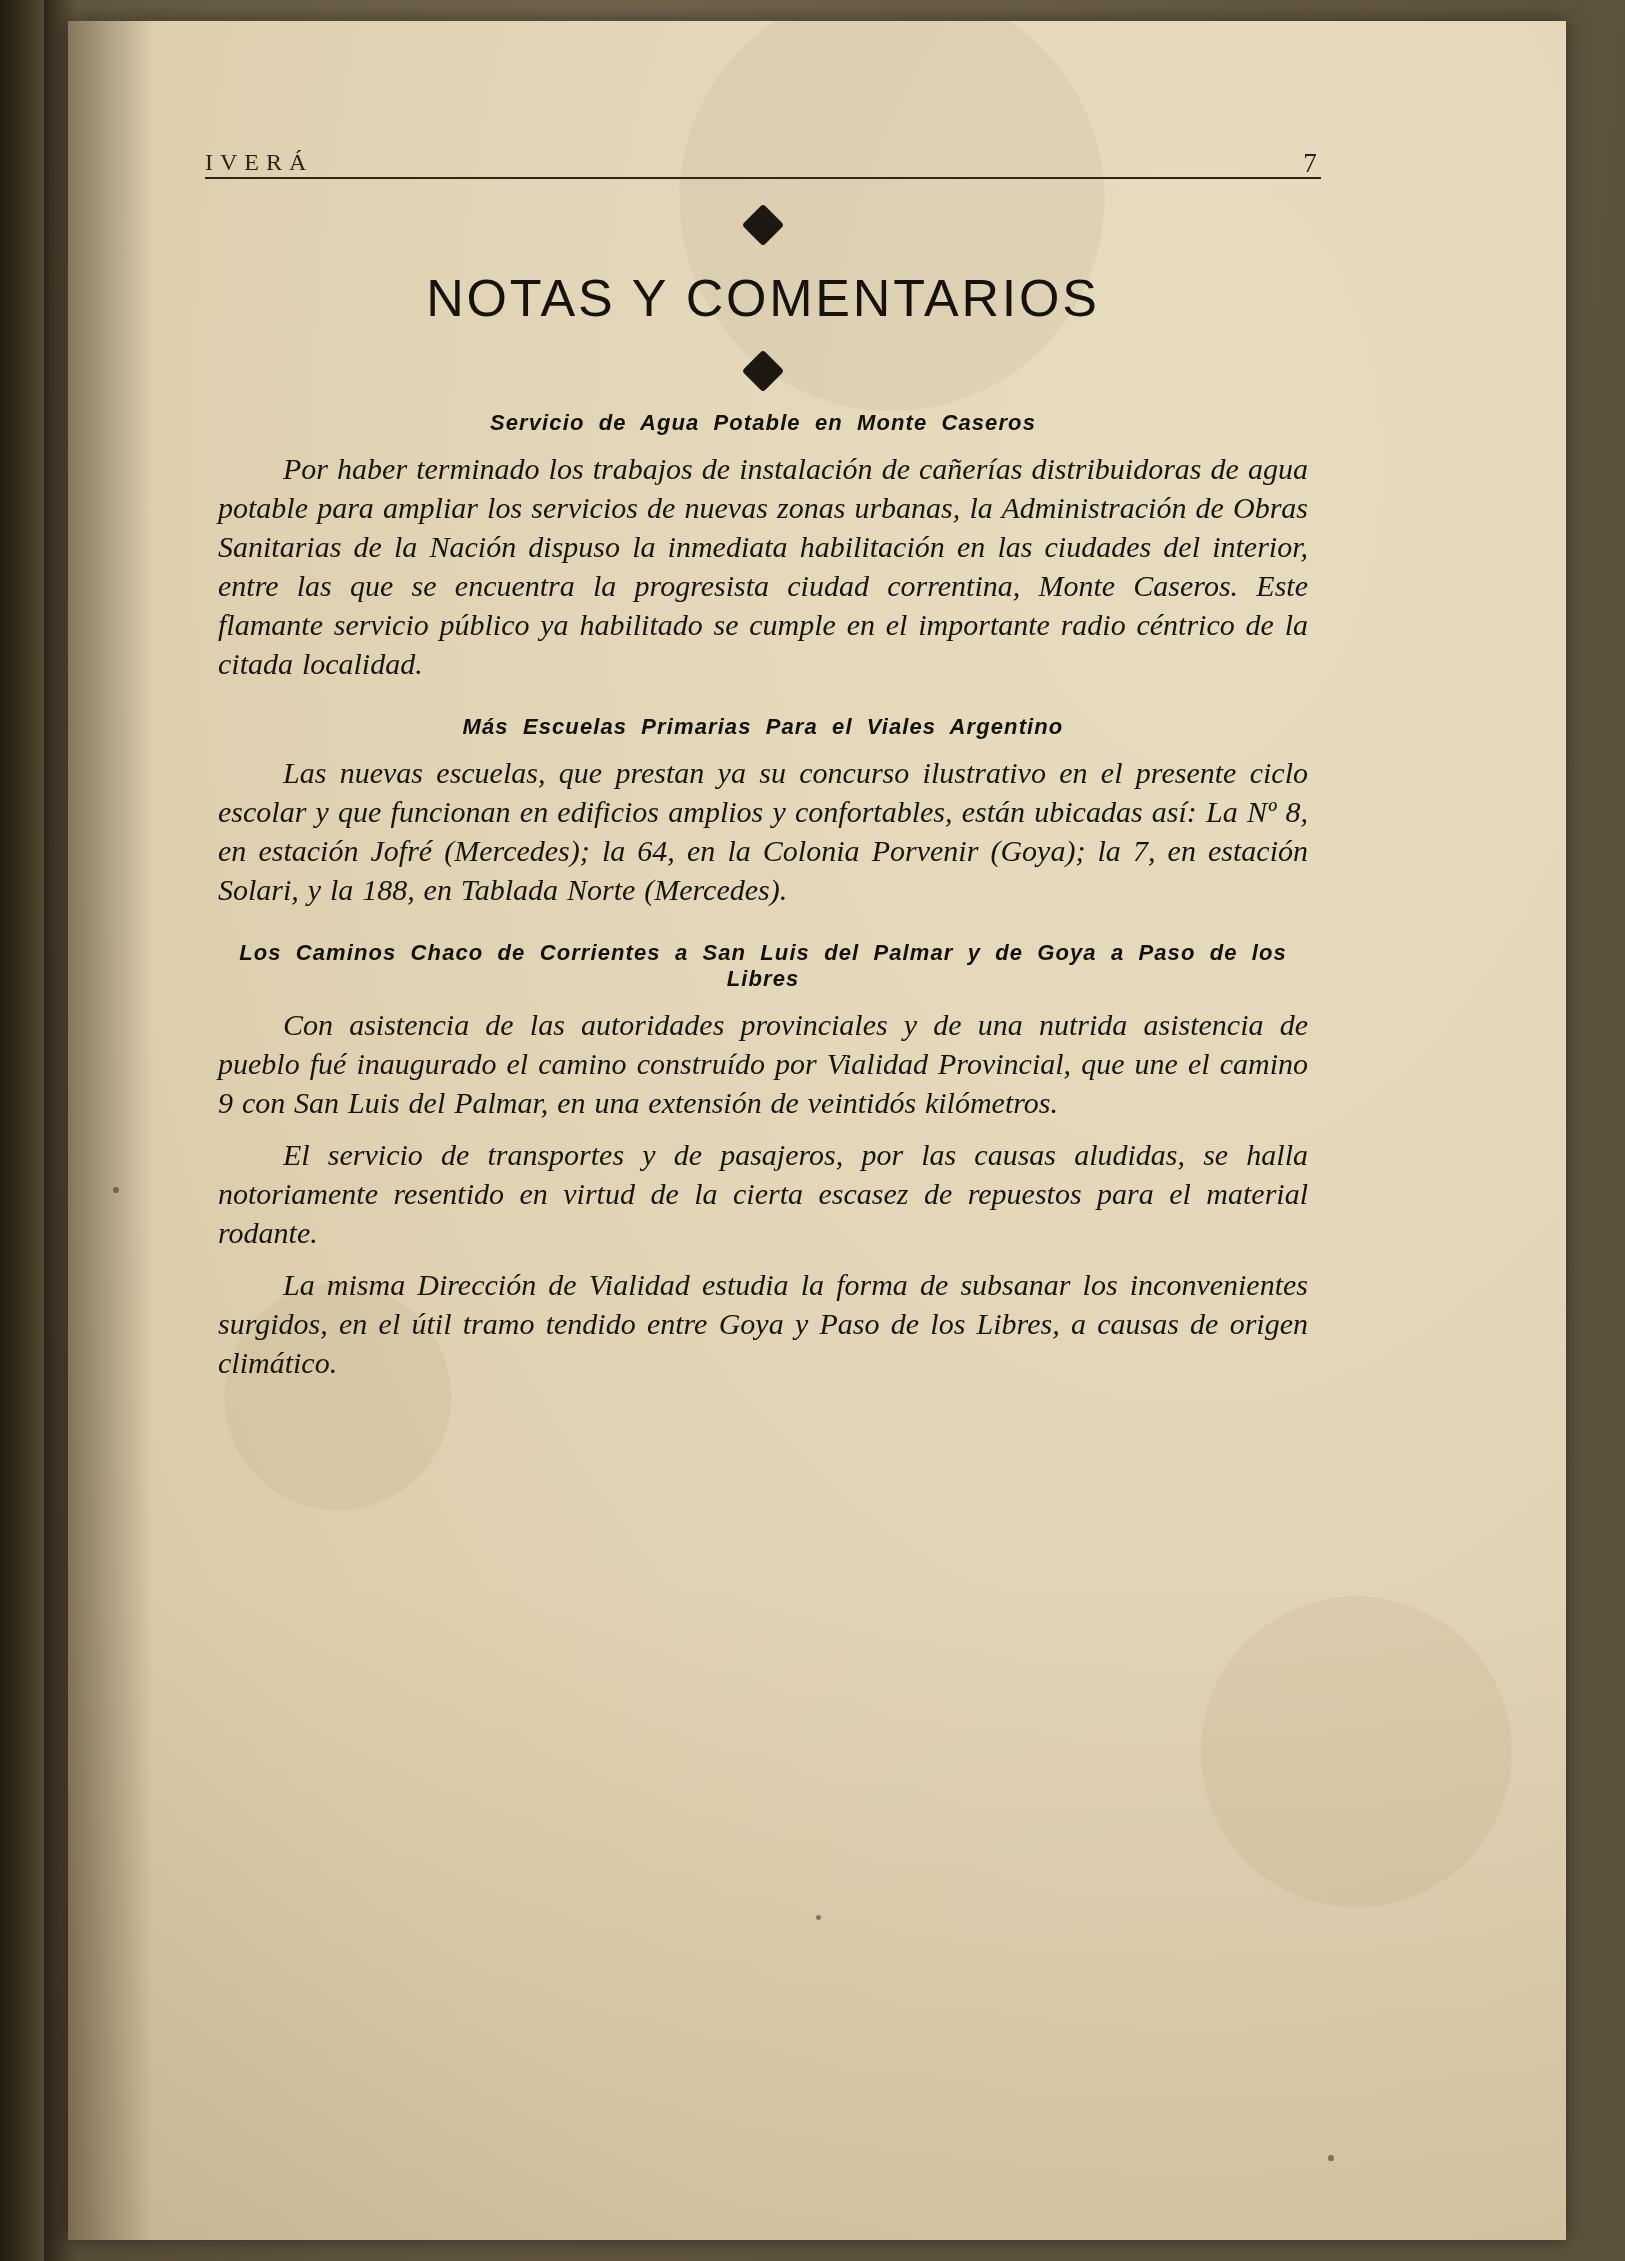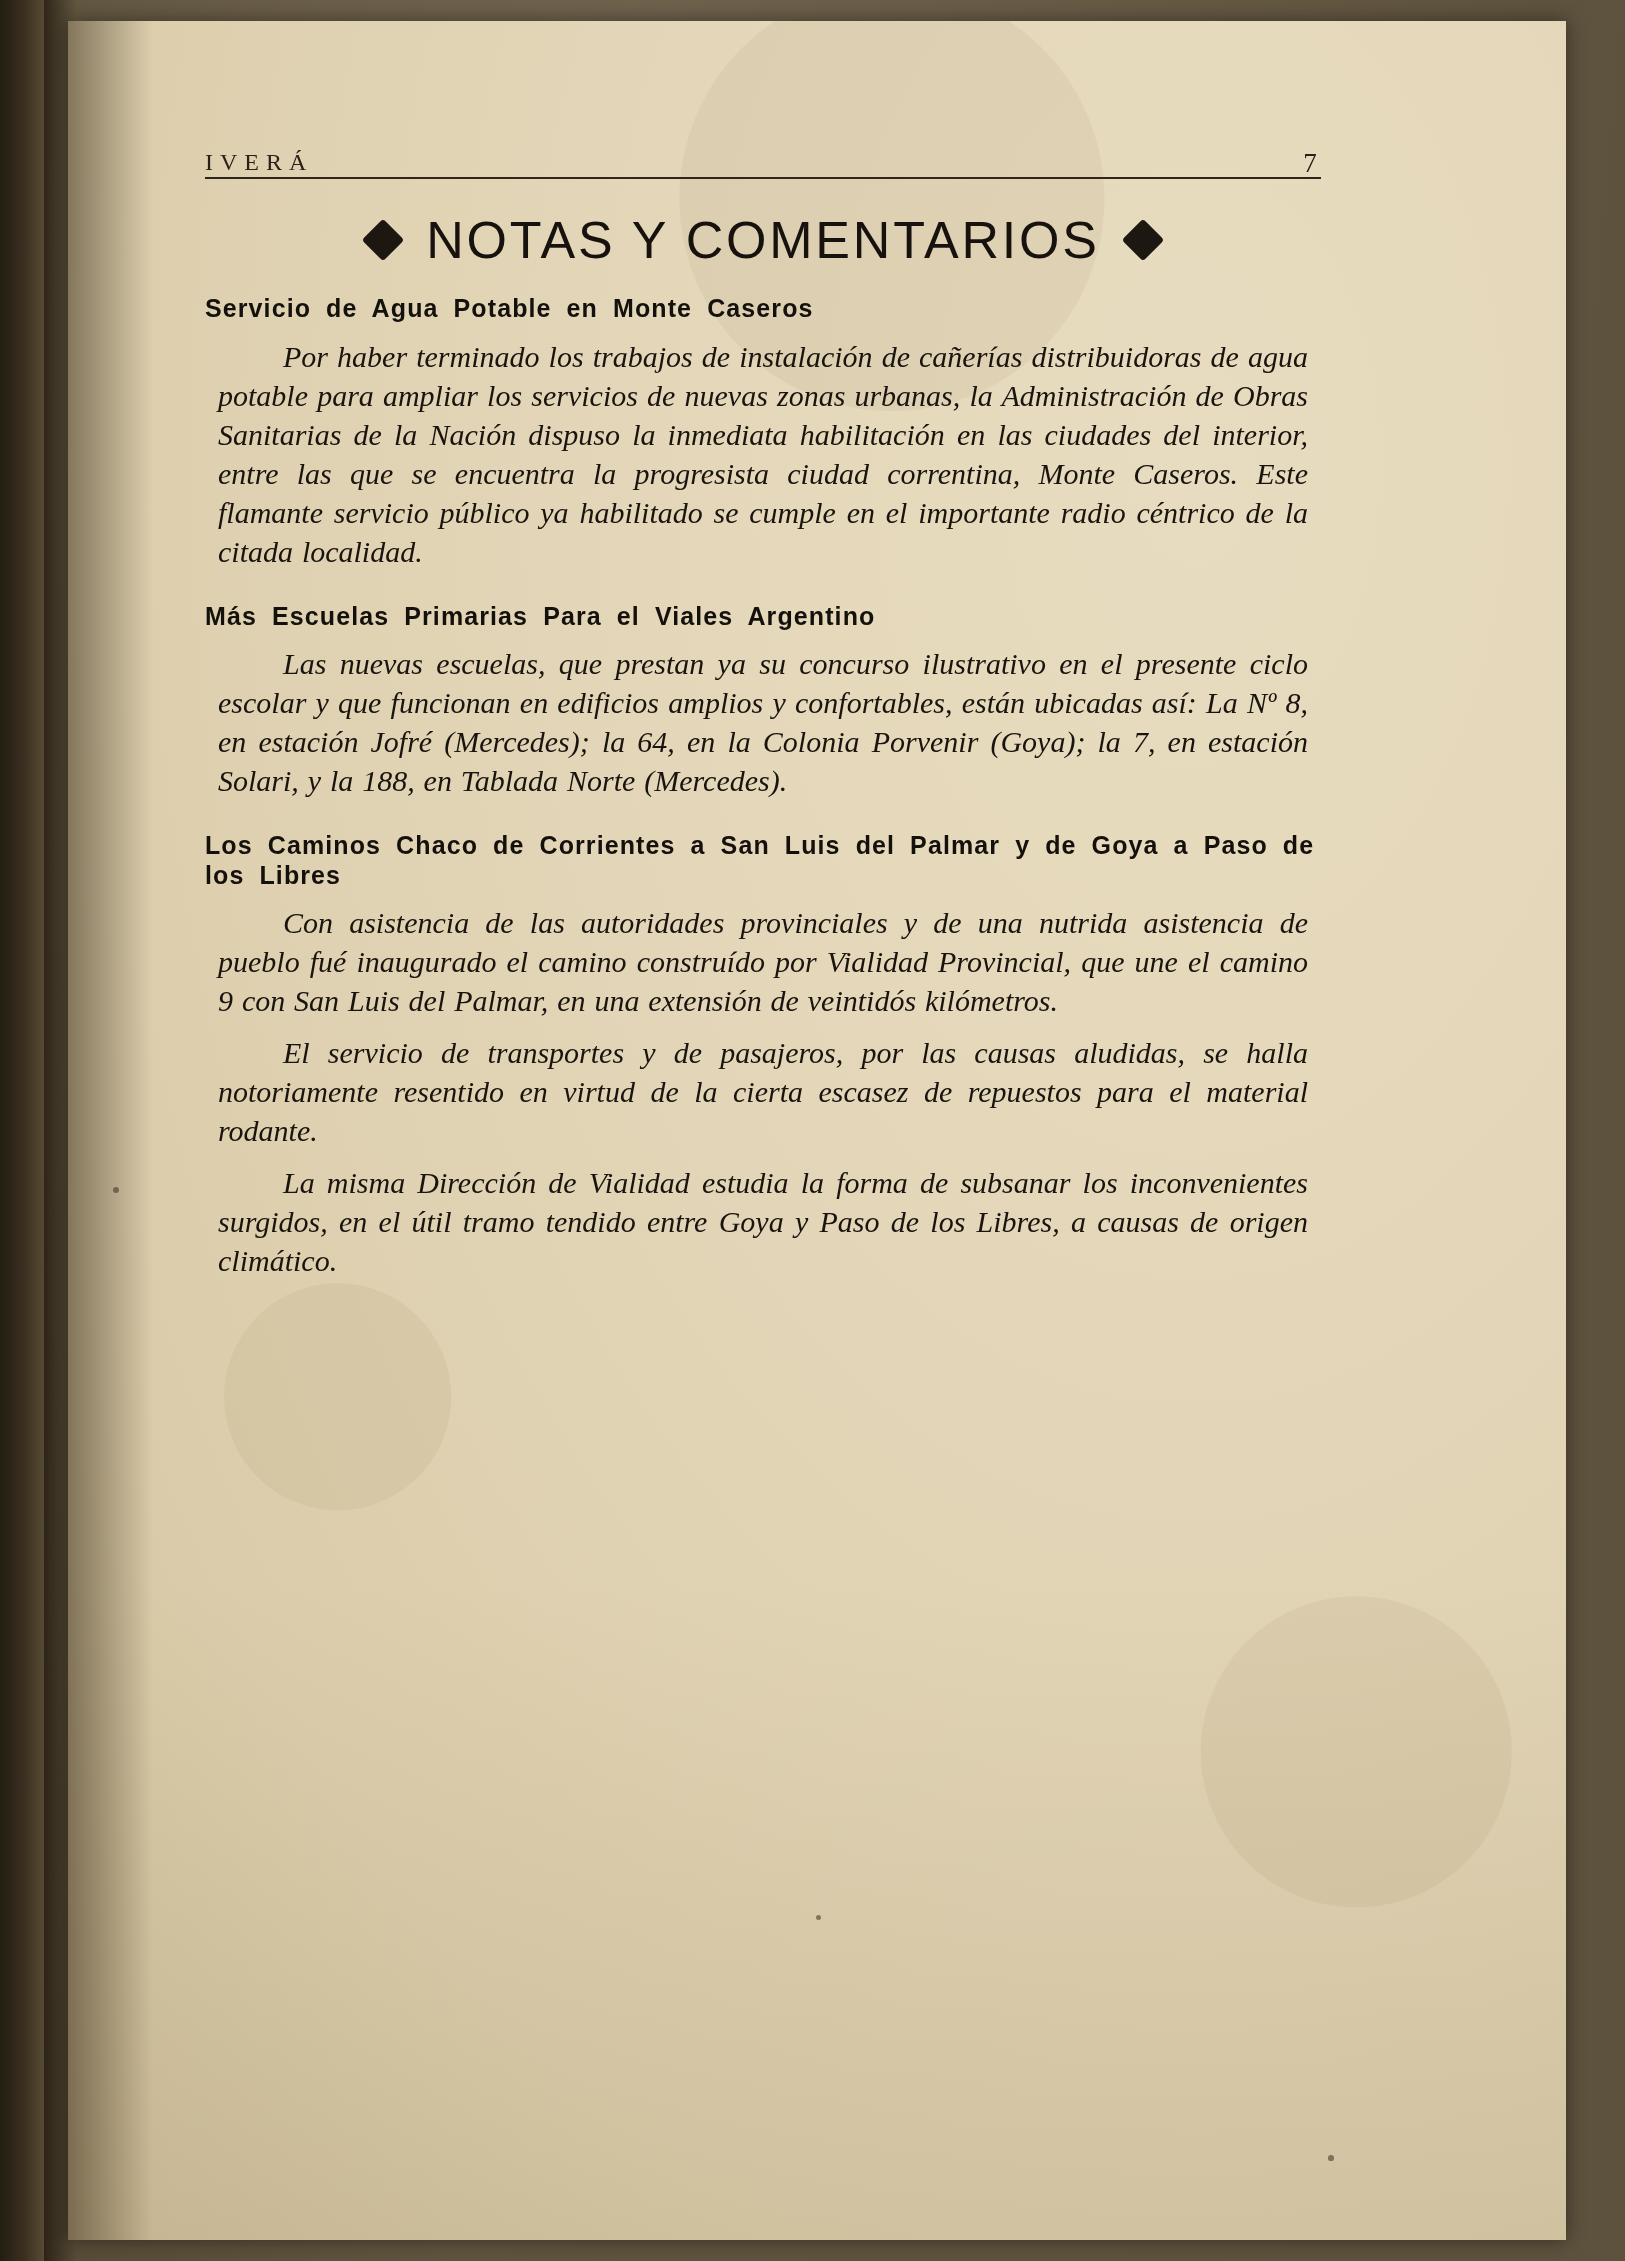--- a/index.html
+++ b/index.html
@@ -107,46 +107,49 @@
     background: #2f2619;
   }
 
   
   .banner {
     margin-top: 31px;
     display: flex;
     align-items: center;
     justify-content: center;
     gap: 28px;
+    flex-direction: column;
   }
   .diamond {
     width: 30px;
     height: 30px;
     background: #1d1711;
     transform: rotate(45deg);
     border-radius: 3.5px;
   }
   .banner-title {
     font-family: "Liberation Sans", sans-serif;
     font-size: 52px;
     letter-spacing: 2.8px;
     color: #17120d;
     white-space: nowrap;
   }
 
   
   h2.sect {
     font-family: "Liberation Sans", sans-serif;
     font-weight: bold;
-    font-size: 25px;
+    font-size: 22px;
     line-height: 1.18;
     letter-spacing: 1.1px;
     color: #14100b;
     margin: 24px 0 12.7px 0;
+    text-align: center;
     word-spacing: 7px;
+    font-style: italic;
   }
   h2.sect.tight { margin-top: 31px; }
 
   
   p.body {
     font-family: "Liberation Serif", serif;
     font-style: italic;
     font-size: 30px;
     line-height: 1.30;
     text-align: justify;

